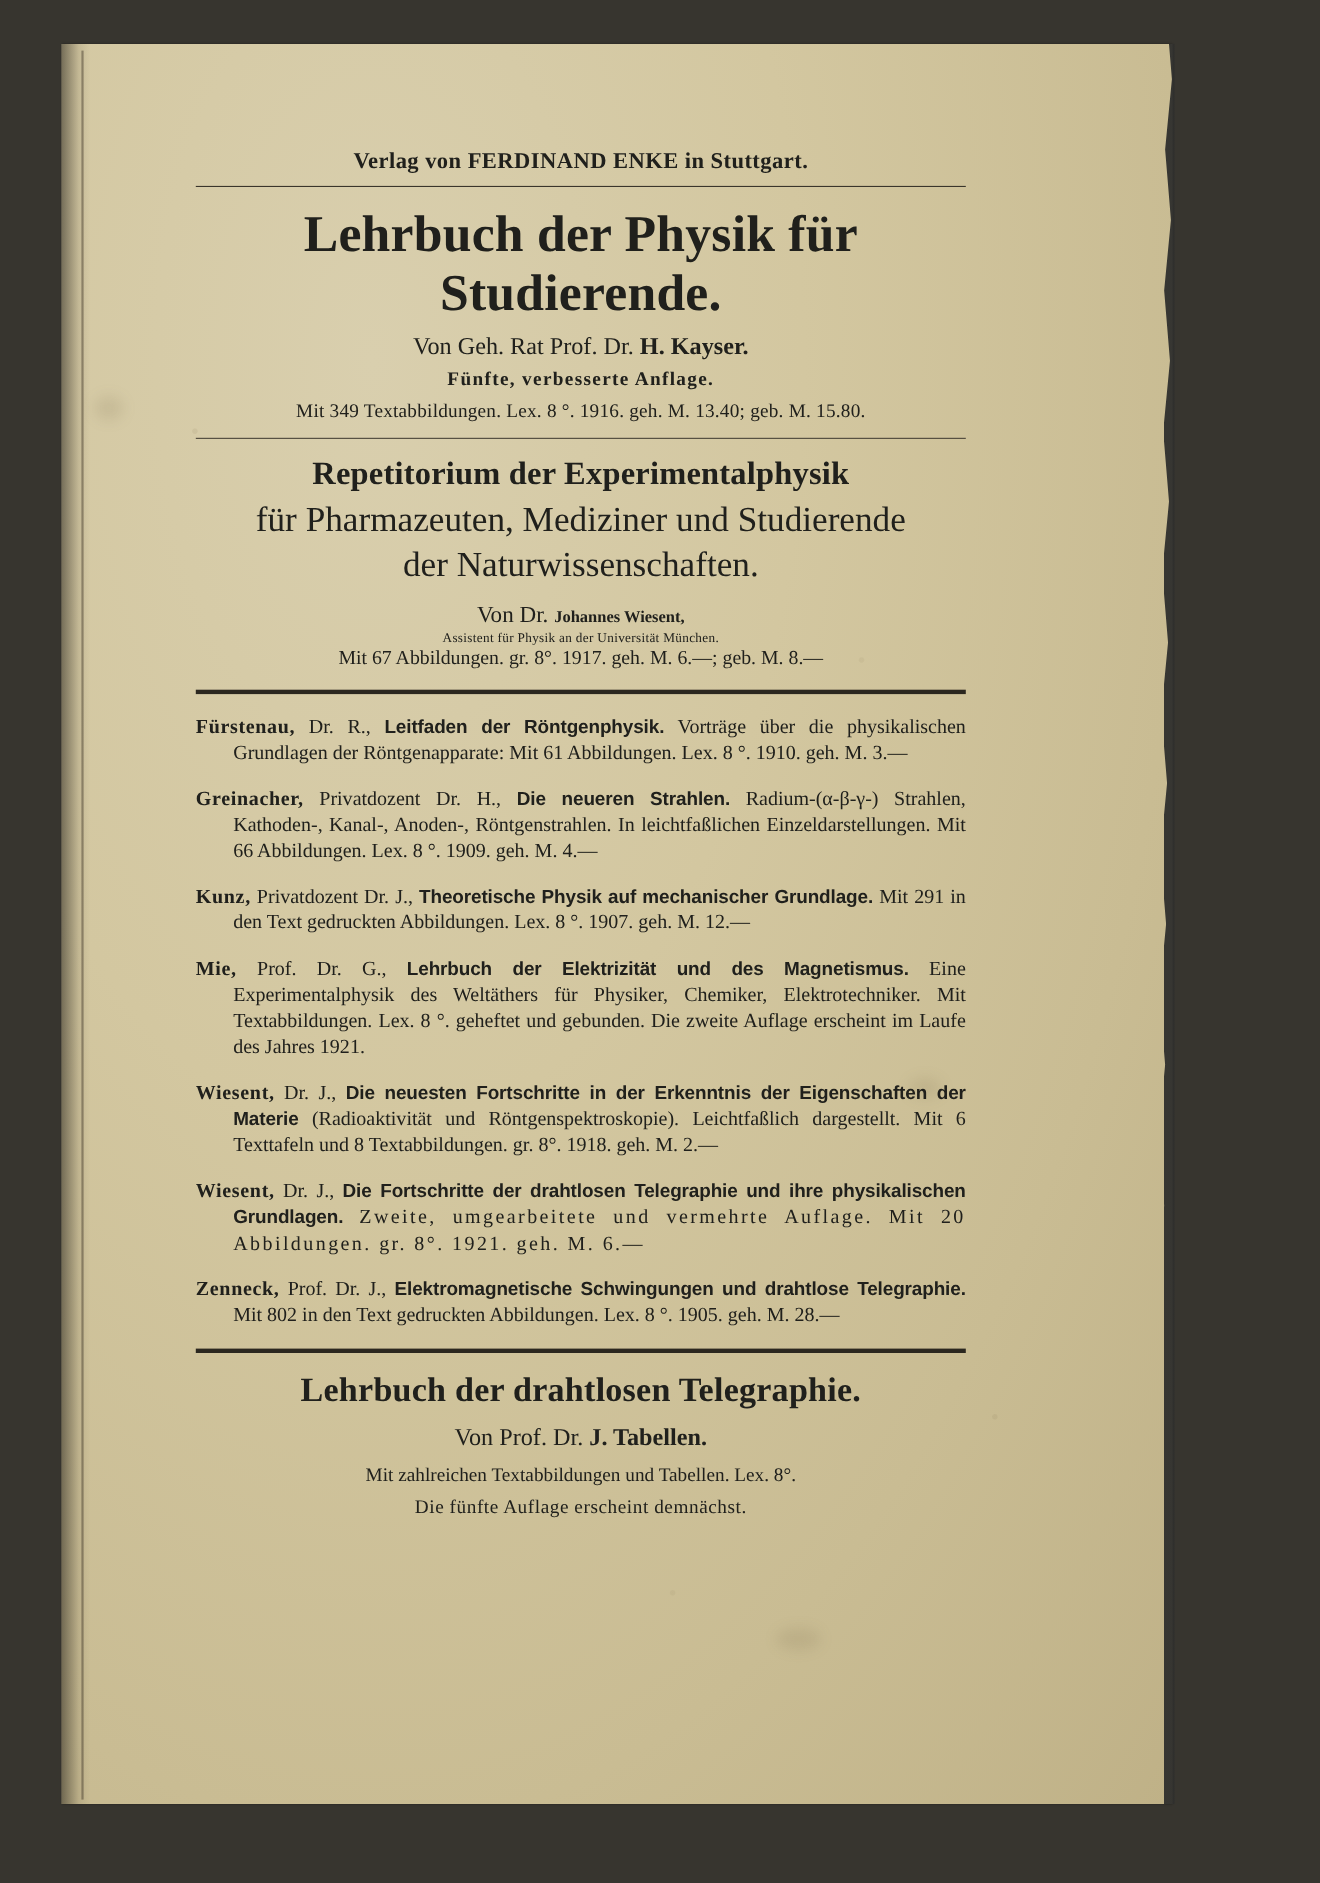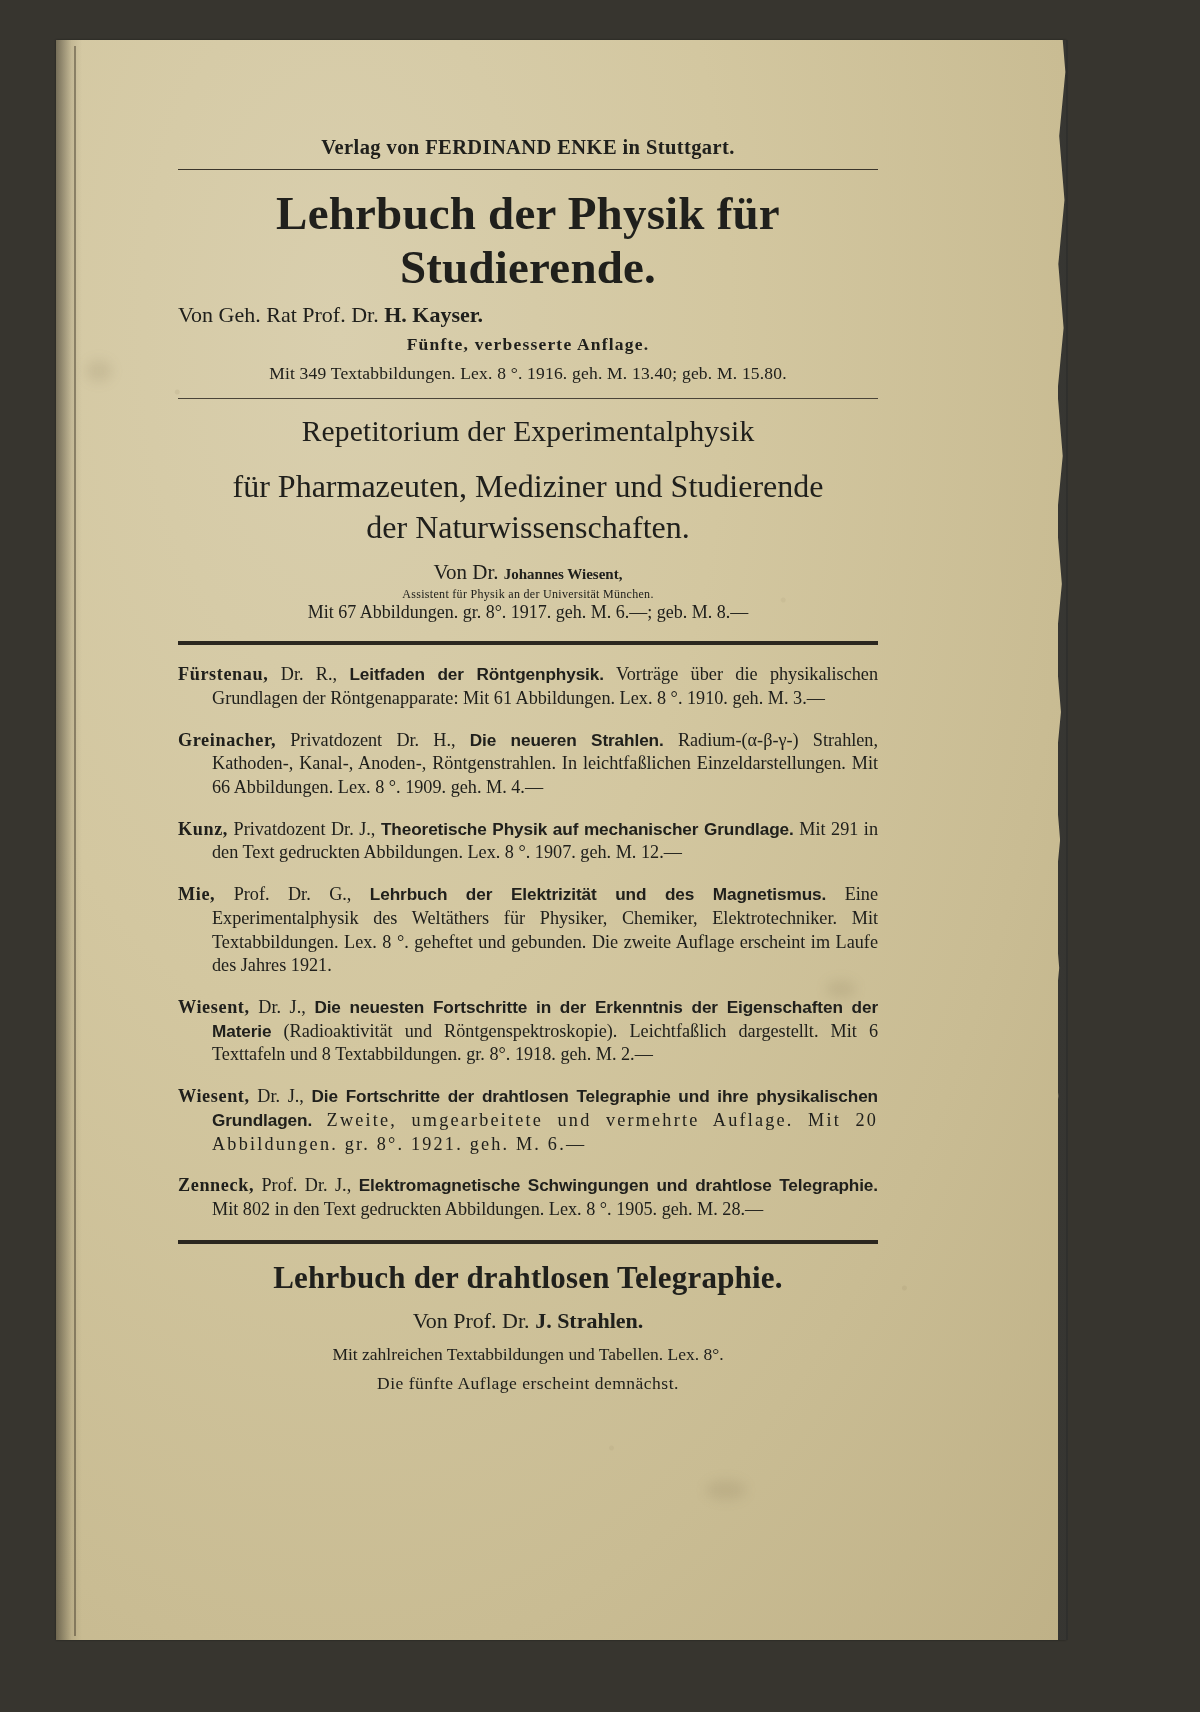--- a/index.html
+++ b/index.html
@@ -113,43 +113,44 @@
   }
 
   .title-1 {
     text-align: center;
     font-size: 47px;
     font-weight: bold;
     letter-spacing: .2px;
     margin-bottom: 8px;
   }
   .byline-1 {
+    text-align: center;
     font-size: 22px;
     margin-bottom: 6px;
   }
   .byline-1 b { font-weight: bold; }
   .edition {
     text-align: center;
     font-size: 17.5px;
     font-weight: bold;
     letter-spacing: 1.2px;
     margin-bottom: 8px;
   }
   .detail-1 {
     text-align: center;
     font-size: 17.5px;
     letter-spacing: .2px;
   }
 
   .title-2 {
     text-align: center;
     font-size: 29.5px;
-    font-weight: normal;
-    letter-spacing: .2px;
-    margin-bottom: 18px;
+    font-weight: bold;
+    letter-spacing: .2px;
+    margin-bottom: 4px;
   }
   .subtitle-2 {
     text-align: center;
     font-size: 32px;
     line-height: 1.28;
     margin-bottom: 12px;
   }
   .byline-2 {
     text-align: center;
     font-size: 21px;
@@ -280,18 +281,18 @@
     <p class="book-entry">
       <span class="author">Zenneck,</span><span> Prof. Dr. J., </span><span class="work">Elektromagnetische Schwingungen und drahtlose Telegraphie.</span><span>  Mit 802 in den Text gedruckten Abbildungen.  Lex. 8 °.  1905.  geh. M. 28.—</span>
     </p>
 
   </div>
 
   <div class="rule-thick"></div>
 
   <div>
     <div class="title-3">Lehrbuch der drahtlosen Telegraphie.</div>
-    <div class="byline-3"><span>Von Prof. Dr. </span><b>J. Strahlen.</b></div>
+    <div class="byline-3"><span>Von Prof. Dr. </span><b>J. Tabellen.</b></div>
     <div class="detail-3">Mit zahlreichen Textabbildungen und Tabellen.  Lex. 8°.</div>
     <div class="detail-4">Die fünfte Auflage erscheint demnächst.</div>
   </div>
 
 </div>
 
 </body></html>

